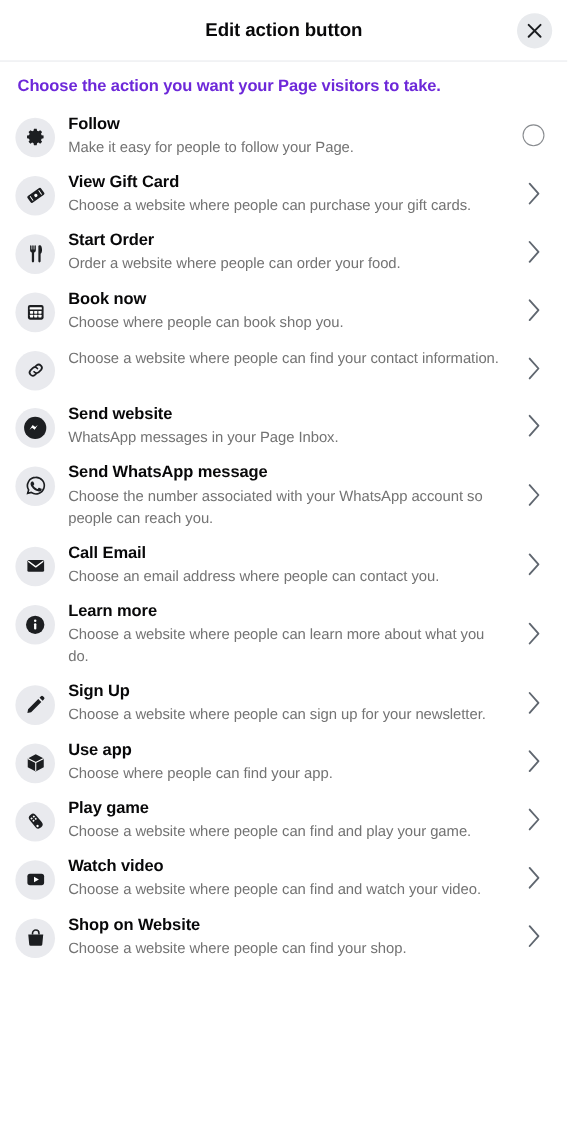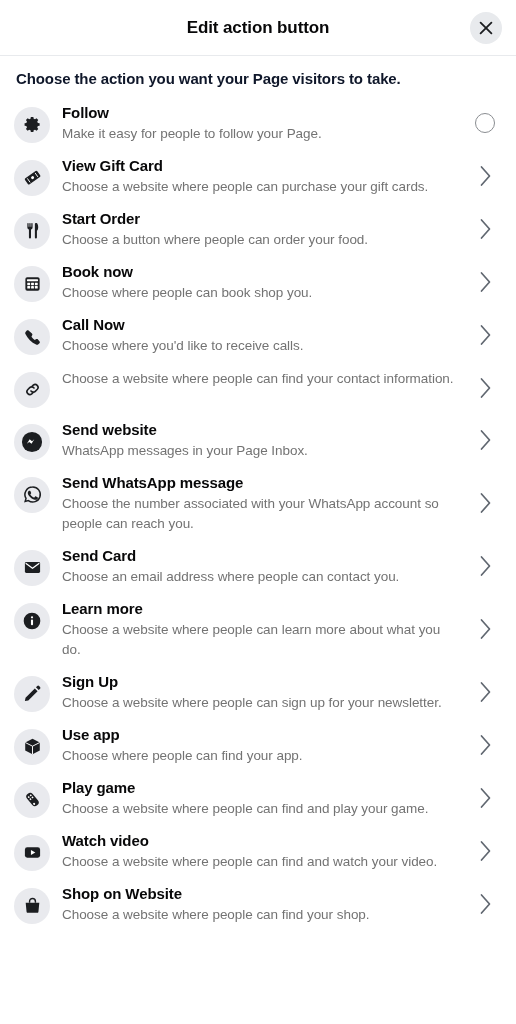--- a/index.html
+++ b/index.html
@@ -62,21 +62,21 @@
   
   .dialog-body {
     flex: 1;
     overflow: hidden;
     padding: 0;
   }
 
   .section-prompt {
     font-size: 15px;
     font-weight: bold;
-    color: #0f172a;
+    color: #6d28d9;
     padding: 14px 16px 8px 16px;
     line-height: 1.25;
     letter-spacing: -0.1px;
   }
 
   .action-list {
     display: flex;
     flex-direction: column;
   }
 
@@ -203,21 +203,21 @@
         </div>
         <div class="action-row">
           <div class="row-icon-wrap">
             <svg width="19" height="19" viewBox="0 0 24 24" aria-hidden="true">
         <path fill="#1c1e21" d="M6.3 2.4c.45 0 .8.35.8.8v4.1h.9V3.2a.8.8 0 0 1 1.6 0v4.1h.9V3.2a.8.8 0 0 1 1.6 0v4.9c0 1.3-.85 2.35-2 2.65v10.1a1.3 1.3 0 0 1-2.6 0V10.75c-1.15-.3-2-1.35-2-2.65V3.2c0-.45.35-.8.8-.8z"></path>
         <path fill="#1c1e21" d="M16.9 2.4c1.3 0 2.3 2.2 2.3 5.1 0 2.3-.65 4.2-1.6 4.85v8.5a1.3 1.3 0 0 1-2.6 0V3.7c0-.7.5-1.3 1.9-1.3z"></path>
       </svg>
           </div>
           <div class="row-text">
             <div class="row-title">Start Order</div>
-            <div class="row-desc">Choose a button where people can order your food.</div>
+            <div class="row-desc">Order a website where people can order your food.</div>
           </div>
           <div class="row-control chevron">
             <svg width="13" height="22" viewBox="0 0 13 22" aria-hidden="true">
     <path d="M2.5 2 L10.5 11 L2.5 20" fill="none" stroke="#606770" stroke-width="1.7" stroke-linecap="round" stroke-linejoin="round"></path>
   </svg>
           </div>
         </div>
         <div class="action-row">
           <div class="row-icon-wrap">
             <svg width="19" height="19" viewBox="0 0 24 24" aria-hidden="true">
@@ -238,36 +238,20 @@
             <div class="row-desc">Choose where people can book shop you.</div>
           </div>
           <div class="row-control chevron">
             <svg width="13" height="22" viewBox="0 0 13 22" aria-hidden="true">
     <path d="M2.5 2 L10.5 11 L2.5 20" fill="none" stroke="#606770" stroke-width="1.7" stroke-linecap="round" stroke-linejoin="round"></path>
   </svg>
           </div>
         </div>
         <div class="action-row">
           <div class="row-icon-wrap">
-            <svg width="18" height="18" viewBox="0 0 24 24" aria-hidden="true">
-        <path fill="#1c1e21" d="M7.4 3.2c-.7-.55-1.7-.45-2.3.2L3.7 4.9c-.75.8-.95 2-.45 3 1.5 3.1 3.5 5.9 5.9 8.3 2.4 2.4 5.2 4.4 8.3 5.9 1 .5 2.2.3 3-.45l1.5-1.4c.65-.6.75-1.6.2-2.3l-2.2-2.75c-.5-.6-1.35-.8-2.05-.45l-2.3 1.15a16 16 0 0 1-4.35-4.35l1.15-2.3c.35-.7.15-1.55-.45-2.05L7.4 3.2z"></path>
-      </svg>
-          </div>
-          <div class="row-text">
-            <div class="row-title">Call Now</div>
-            <div class="row-desc">Choose where you'd like to receive calls.</div>
-          </div>
-          <div class="row-control chevron">
-            <svg width="13" height="22" viewBox="0 0 13 22" aria-hidden="true">
-    <path d="M2.5 2 L10.5 11 L2.5 20" fill="none" stroke="#606770" stroke-width="1.7" stroke-linecap="round" stroke-linejoin="round"></path>
-  </svg>
-          </div>
-        </div>
-        <div class="action-row">
-          <div class="row-icon-wrap">
             <svg width="19" height="19" viewBox="0 0 24 24" aria-hidden="true">
         <g fill="none" stroke="#1c1e21" stroke-width="2" stroke-linecap="round">
           <path d="M10.1 13.9a3.6 3.6 0 0 0 5.4.4l2.6-2.6a3.65 3.65 0 0 0-5.15-5.15l-1.5 1.5"></path>
           <path d="M13.9 10.1a3.6 3.6 0 0 0-5.4-.4l-2.6 2.6a3.65 3.65 0 0 0 5.15 5.15l1.5-1.5"></path>
         </g>
       </svg>
           </div>
           <div class="row-text">
             <div class="row-desc">Choose a website where people can find your contact information.</div>
           </div>
@@ -312,21 +296,21 @@
           </div>
         </div>
         <div class="action-row">
           <div class="row-icon-wrap">
             <svg width="19" height="19" viewBox="0 0 24 24" aria-hidden="true">
         <rect x="2.4" y="5.2" width="19.2" height="13.6" rx="1.8" fill="#1c1e21"></rect>
         <path d="M3.4 6.6 L12 13 L20.6 6.6" fill="none" stroke="#fff" stroke-width="1.6" stroke-linejoin="round"></path>
       </svg>
           </div>
           <div class="row-text">
-            <div class="row-title">Send Card</div>
+            <div class="row-title">Call Email</div>
             <div class="row-desc">Choose an email address where people can contact you.</div>
           </div>
           <div class="row-control chevron">
             <svg width="13" height="22" viewBox="0 0 13 22" aria-hidden="true">
     <path d="M2.5 2 L10.5 11 L2.5 20" fill="none" stroke="#606770" stroke-width="1.7" stroke-linecap="round" stroke-linejoin="round"></path>
   </svg>
           </div>
         </div>
         <div class="action-row">
           <div class="row-icon-wrap">

